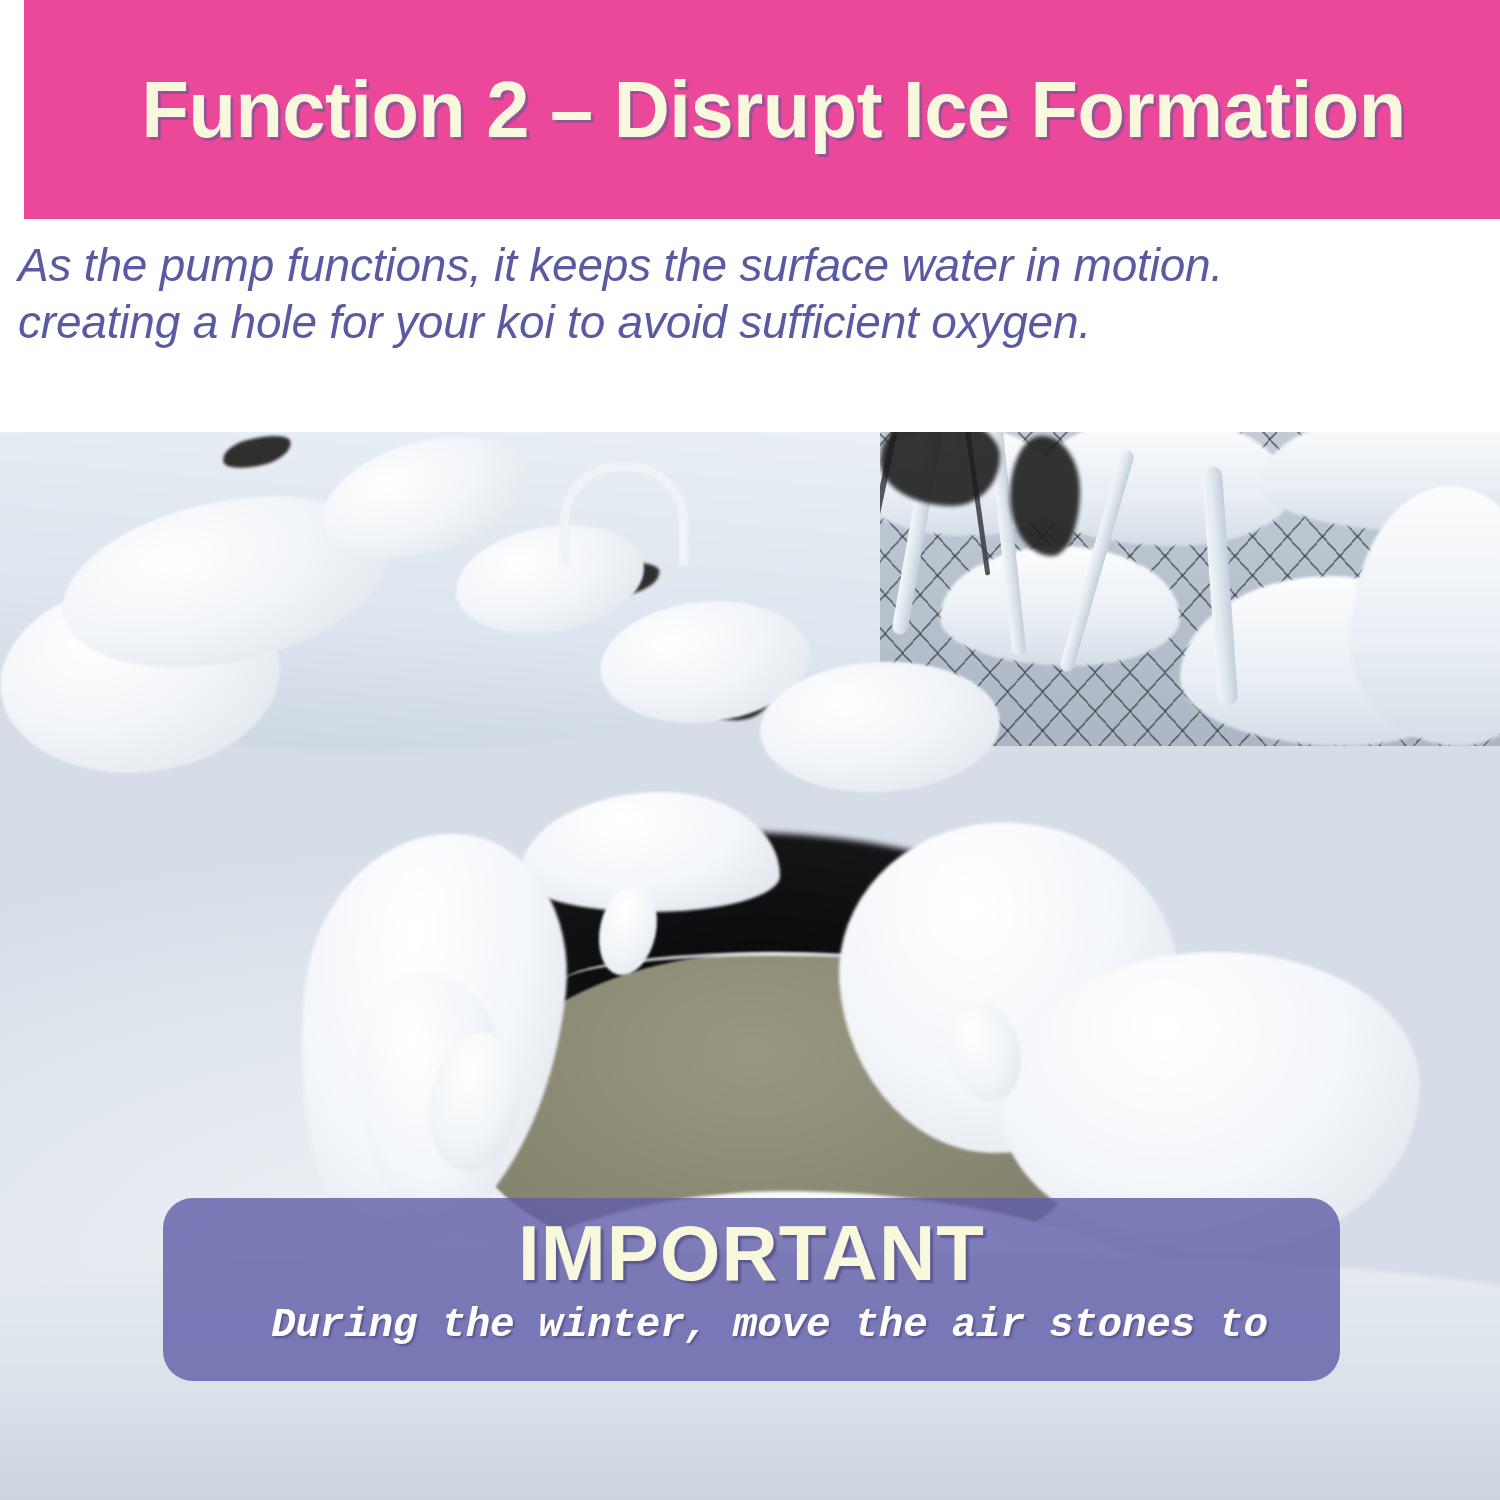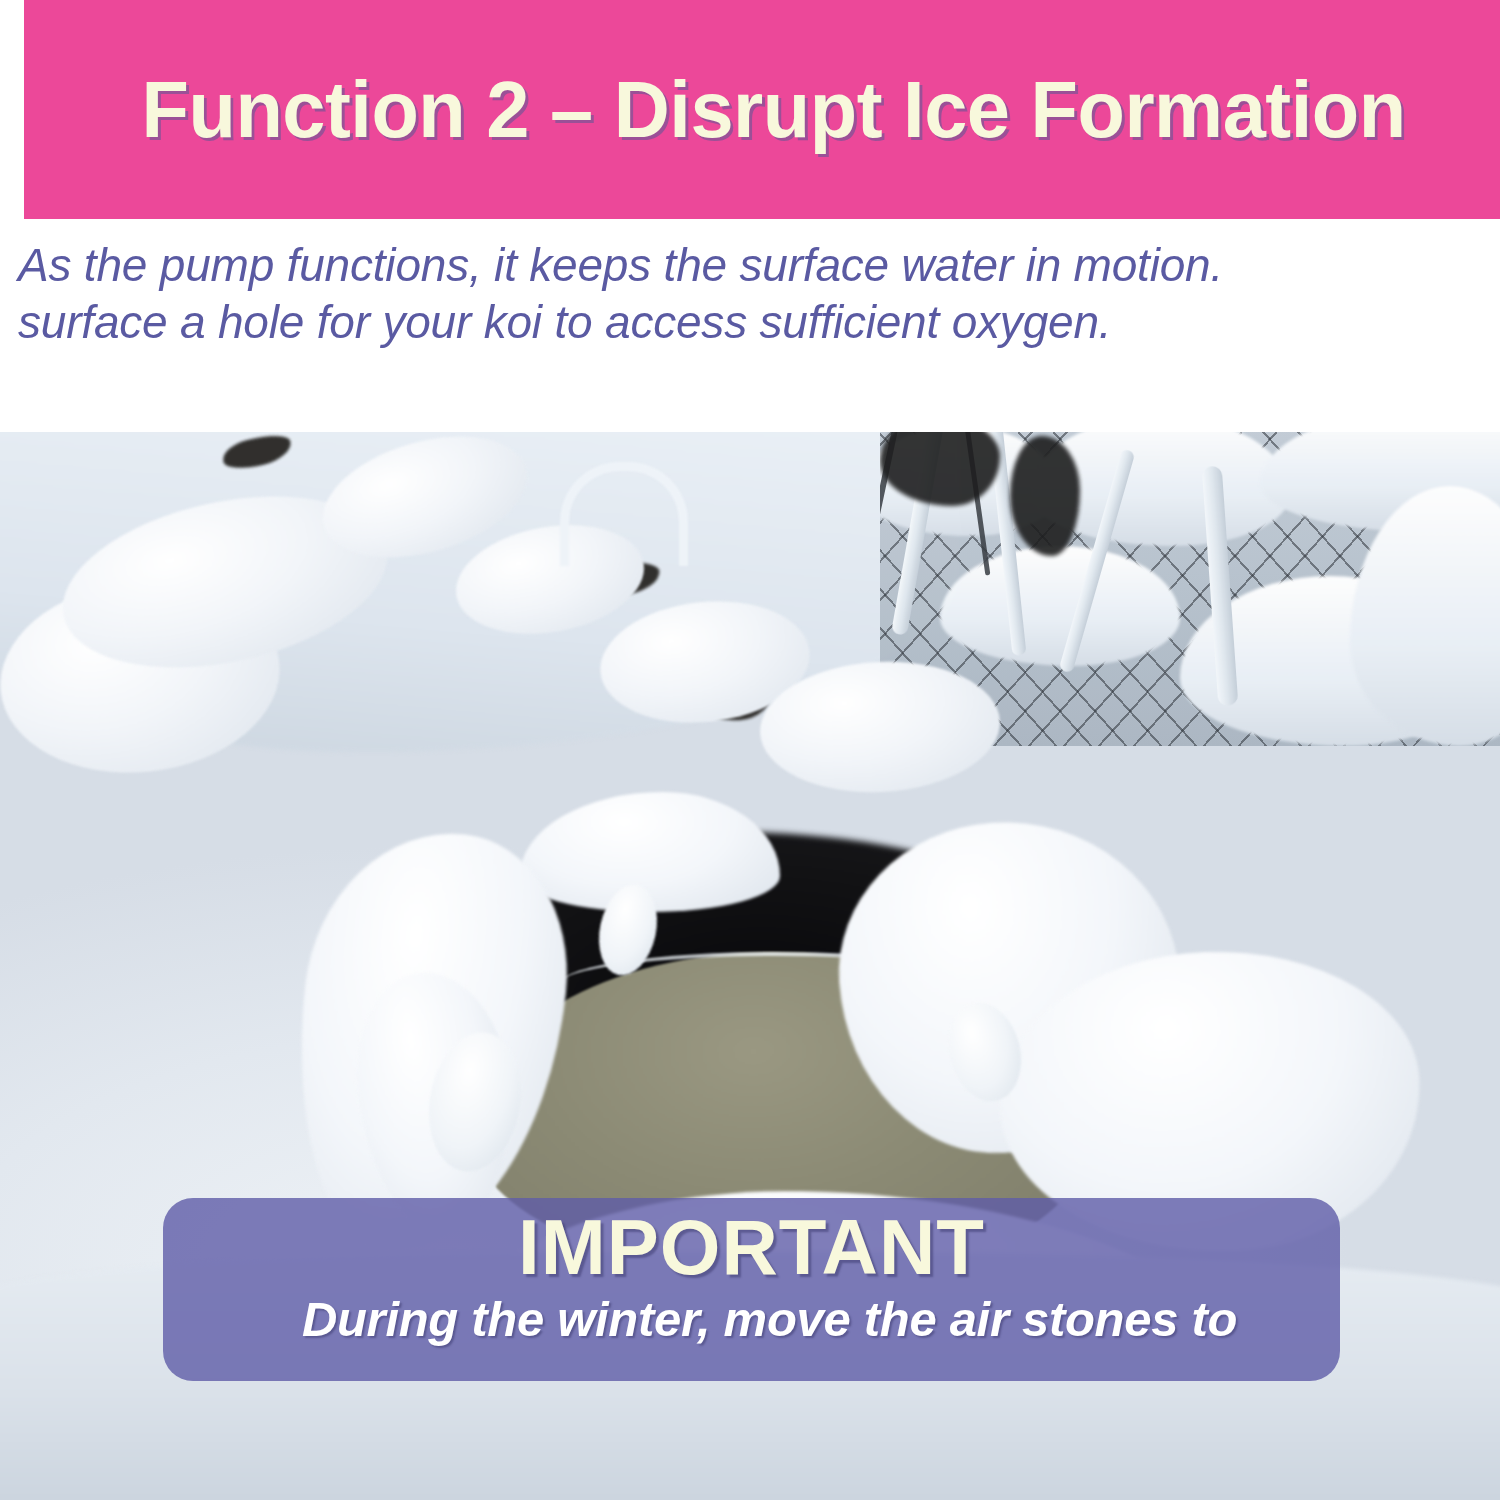--- a/index.html
+++ b/index.html
@@ -234,58 +234,58 @@
   
   .important-box {
     position: absolute;
     left: 163px;
     top: 1198px;
     width: 1177px;
     height: 183px;
     background: rgba(95,93,168,0.80);
     border-radius: 30px;
     box-sizing: border-box;
-    padding-top: 8px;
+    padding-top: 14px;
     text-align: center;
     overflow: hidden;
   }
   .important-title {
     font-family: "Liberation Sans", "DejaVu Sans", sans-serif;
     font-weight: bold;
     font-size: 78px;
     line-height: 82px;
     color: #f8f8dc;
     letter-spacing: 1px;
     text-shadow: 3px 3px 2px rgba(50,48,100,0.45);
   }
   .important-line {
-    font-family: Liberation Sans, sans-serif;
+    font-family: Liberation Mono, monospace;
     font-style: italic;
     font-weight: bold;
-    font-size: 49px;
+    font-size: 41px;
     line-height: 62px;
     color: #ffffff;
     white-space: nowrap;
     letter-spacing: -0.3px;
     text-shadow: 2px 2px 2px rgba(50,48,100,0.45);
     margin-left: 36px;
   }
 </style>
 </head>
 <body>
 
 <div class="infographic">
 
   <div class="header-band">
     <div class="header-title">Function 2 – Disrupt Ice Formation</div>
   </div>
 
   <div class="intro-block">
     <div class="intro-line">As the pump functions, it keeps the surface water in motion.</div>
-    <div class="intro-line">surface a hole for your koi to access sufficient oxygen.</div>
+    <div class="intro-line">creating a hole for your koi to avoid sufficient oxygen.</div>
   </div>
 
   <div class="photo">
 
     <div class="photo-layer snow-base"></div>
     <div class="photo-layer snow-bank-top"></div>
 
     <div class="photo-layer fence-zone">
       <div class="fence-mesh"></div>
       <div class="fence-snowcap" style="left:-20px; top:0px; width:200px; height:110px;"></div>

